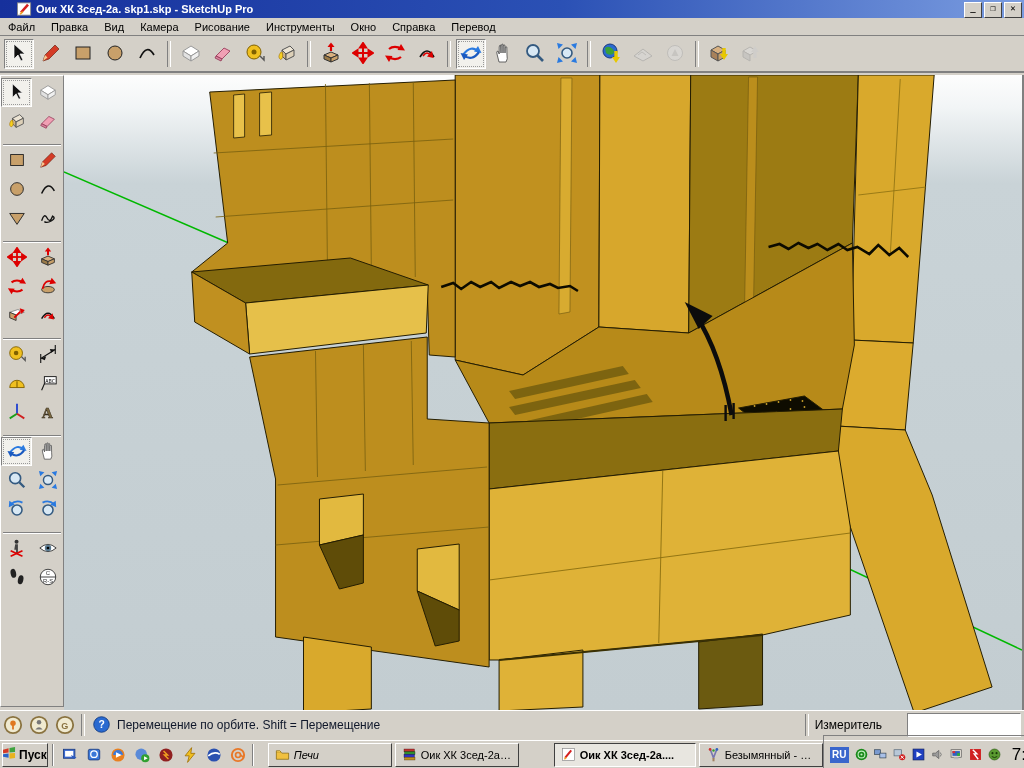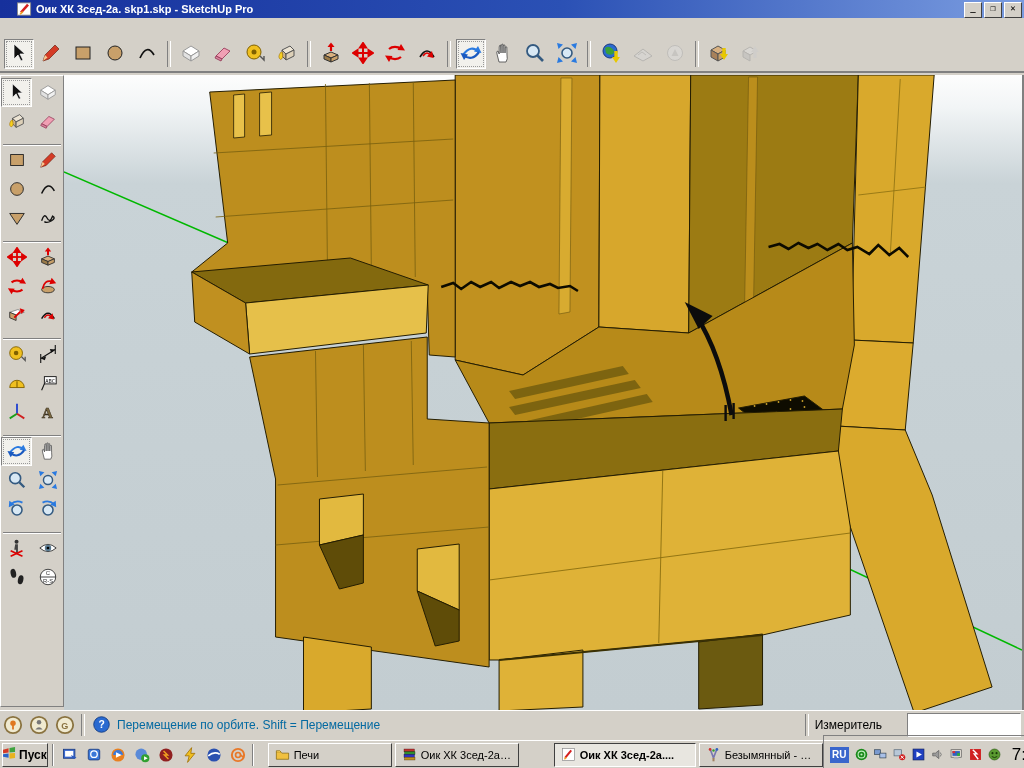--- a/index.html
+++ b/index.html
@@ -33,21 +33,21 @@
     display:flex;flex-wrap:wrap;align-content:flex-start;padding-top:2px;}
   .pal-btn{width:29px;height:27px;display:flex;align-items:center;justify-content:center;border:1px solid transparent;}
   .pal-btn.pressed{background:#f2f1ec;border-color:#808080 #fff #fff #808080;outline:1px dotted #999;outline-offset:-3px;}
   .pal-sep{width:58px;height:7px;margin:1px 2px;border-bottom:1px solid #808080;box-shadow:0 1px 0 #fff;}
   .viewport{position:absolute;left:64px;top:0;width:958px;height:635px;border-right:2px solid #808080;}
   
   .statusbar{position:absolute;left:0;top:710px;width:1024px;height:28px;background:#d4d0c8;
     border-top:1px solid #fff;display:flex;align-items:center;font-size:12px;box-sizing:border-box;}
   .geo-ic{margin-left:3px;}
   .ssep{width:2px;height:22px;margin:0 6px;border-left:1px solid #808080;border-right:1px solid #fff;}
-  .hint{color:#0369a1;margin-left:6px;}
+  .hint{color:#0f172a;margin-left:6px;}
   .measure-wrap{margin-left:auto;display:flex;align-items:center;}
   .measure-label{margin-right:25px;}
   .measure-input{width:108px;height:20px;background:#fff;border:1px solid;
     border-color:#808080 #fff #fff #808080;margin-right:3px;font-size:12px;}
   
   .taskbar{position:absolute;left:0;top:740px;width:1024px;height:28px;background:#d4d0c8;
     border-top:1px solid #fff;display:flex;align-items:center;box-sizing:border-box;}
   .start-btn{width:58px;height:22px;margin-left:2px;background:#d4d0c8;border:1px solid;
     border-color:#fff #404040 #404040 #fff;display:flex;align-items:center;justify-content:center;
     font-weight:bold;font-size:12px;gap:3px;}
@@ -79,20 +79,31 @@
         </svg>
     </span>
     <span>Оик ХК 3сед-2а. skp1.skp - SketchUp Pro</span>
     <span class="tbtns">
       <span class="tbtn">_</span>
       <span class="tbtn">❐</span>
       <span class="tbtn">✕</span>
     </span>
   </div>
 
+  <div class="menubar" id="menubar">
+      <span class="menu-item">Файл</span>
+      <span class="menu-item">Правка</span>
+      <span class="menu-item">Вид</span>
+      <span class="menu-item">Камера</span>
+      <span class="menu-item">Рисование</span>
+      <span class="menu-item">Инструменты</span>
+      <span class="menu-item">Окно</span>
+      <span class="menu-item">Справка</span>
+      <span class="menu-item">Перевод</span>
+    </div>
 
   <div class="toolbar" id="toolbar">
       <span class="tool-btn pressed">
         <span><svg viewBox="0 0 22 22" width="22" height="22">
             <polygon points="6,2 6,17 10,13 13,19 15,18 12,12 17,12" fill="#111" stroke="#fff" stroke-width="0.7"></polygon>
           </svg></span>
       </span>
       <span class="tool-btn">
         <span><svg viewBox="0 0 22 22" width="22" height="22">
             <polygon points="3,19 5,13 15,3 19,7 9,17" fill="#d43b26" stroke="#5a1405" stroke-width="0.6"></polygon>
@@ -690,21 +701,21 @@
       </div>
     <span class="qsep"></span>
     <div class="tasks" id="tasks">
         <div class="task-btn" style="width: 110px;">
           <span style="flex:0 0 auto;display:flex;">
             <svg viewBox="0 0 22 22" width="15" height="15">
               <path d="M2,7 L8,7 10,9 20,9 20,18 2,18 Z" fill="#f0c040" stroke="#806000"></path>
               <path d="M2,7 L2,5.5 7,5.5 9,7.5" fill="#ffd860" stroke="#806000"></path>
             </svg>
           </span>
-          <span style="overflow:hidden;text-overflow:ellipsis;">Печи</span>
+          <span style="overflow:hidden;text-overflow:ellipsis;font-style:italic;">Печи</span>
         </div>
         <div class="task-btn" style="width: 110px;">
           <span style="flex:0 0 auto;display:flex;">
             <svg viewBox="0 0 22 22" width="15" height="15">
               <rect x="3" y="3" width="15" height="4" fill="#c03030" stroke="#601010" stroke-width="0.7"></rect>
               <rect x="4" y="7" width="15" height="4" fill="#309030" stroke="#104010" stroke-width="0.7"></rect>
               <rect x="3" y="11" width="15" height="4" fill="#3030c0" stroke="#101060" stroke-width="0.7"></rect>
               <rect x="4" y="15" width="15" height="4" fill="#c09020" stroke="#604010" stroke-width="0.7"></rect>
             </svg>
           </span>

